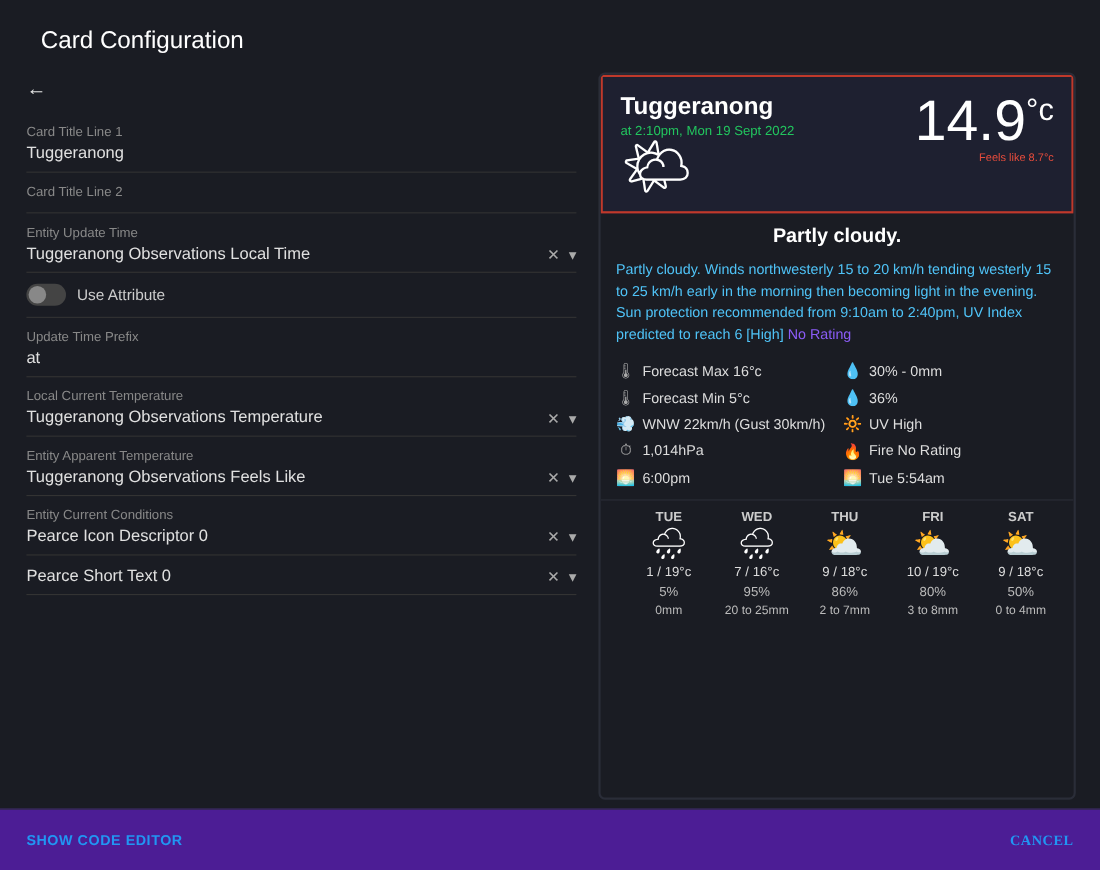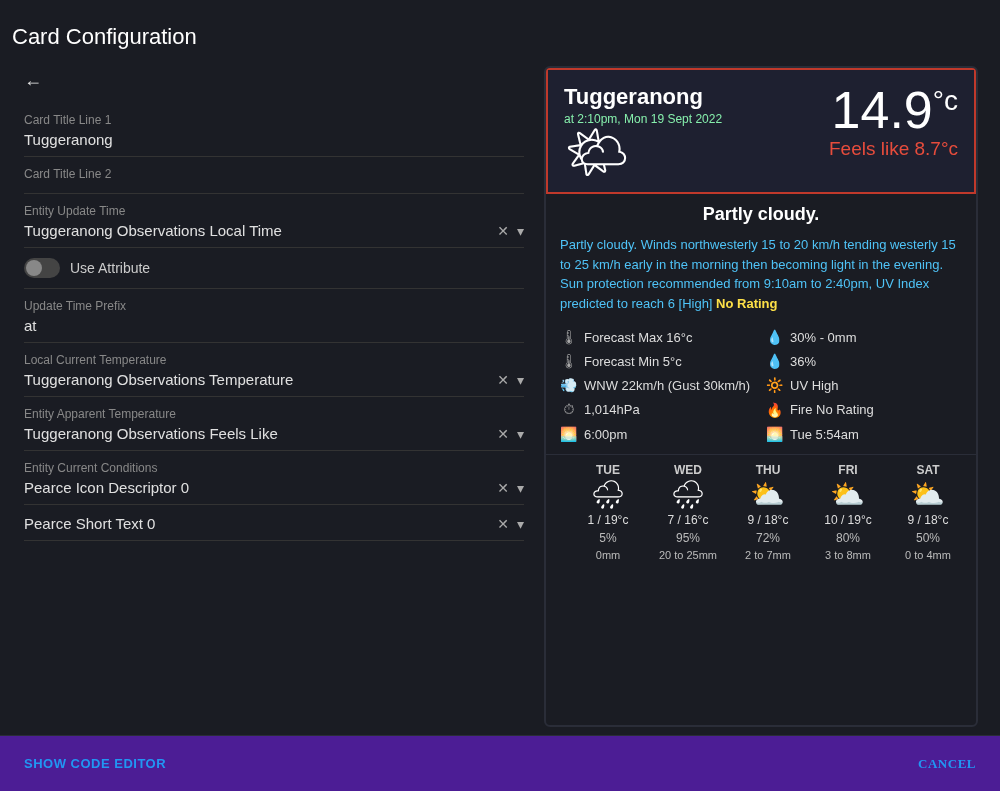--- a/index.html
+++ b/index.html
@@ -8,21 +8,21 @@
       color: #e0e0e0;
       font-family: 'Segoe UI', Arial, sans-serif;
       width: 1000px;
       height: 791px;
       overflow: hidden;
       position: relative;
     }
     .page-title {
       font-size: 22px;
       font-weight: 400;
-      padding: 24px 24px 16px 12px;
+      padding: 24px 24px 16px 37px;
       color: #ffffff;
     }
     .main-layout {
       display: flex;
       flex-direction: row;
       padding: 0 24px;
       gap: 20px;
       height: calc(791px - 130px);
     }
     
@@ -123,54 +123,53 @@
       justify-content: space-between;
       align-items: flex-start;
     }
     .weather-location {
       font-size: 22px;
       font-weight: 600;
       color: #fff;
     }
     .weather-time {
       font-size: 12px;
-      color: #86efac;
+      color: #22c55e;
       margin-top: 2px;
     }
     .weather-icon-big {
       font-size: 52px;
       line-height: 1;
     }
     .temp-main {
       font-size: 52px;
       font-weight: 300;
       color: #fff;
       line-height: 1;
     }
     .temp-feels {
-      font-size: 19px;
+      font-size: 10px;
       color: #e74c3c;
       margin-top: 2px;
     }
     .weather-condition {
       font-size: 18px;
       font-weight: 600;
       text-align: center;
       padding: 10px 0 6px 0;
       color: #fff;
     }
     .weather-description {
       font-size: 13px;
       color: #4fc3f7;
       padding: 4px 14px 10px 14px;
       line-height: 1.5;
     }
     .weather-description .no-rating {
-      color: #fde047;
-      font-weight: bold;
+      color: #8b5cf6;
     }
     .weather-details {
       display: grid;
       grid-template-columns: 1fr 1fr;
       padding: 4px 14px 10px 14px;
       gap: 4px 10px;
     }
     .detail-row {
       display: flex;
       align-items: center;
@@ -425,21 +424,21 @@
     <div class="forecast-day-name">WED</div>
     <div class="forecast-day-icon">🌧</div>
     <div class="forecast-day-temp">7 / 16°c</div>
     <div class="forecast-day-pct">95%</div>
     <div class="forecast-day-rain">20 to 25mm</div>
   </div>
           <div class="forecast-day">
     <div class="forecast-day-name">THU</div>
     <div class="forecast-day-icon">⛅</div>
     <div class="forecast-day-temp">9 / 18°c</div>
-    <div class="forecast-day-pct">72%</div>
+    <div class="forecast-day-pct">86%</div>
     <div class="forecast-day-rain">2 to 7mm</div>
   </div>
           <div class="forecast-day">
     <div class="forecast-day-name">FRI</div>
     <div class="forecast-day-icon">⛅</div>
     <div class="forecast-day-temp">10 / 19°c</div>
     <div class="forecast-day-pct">80%</div>
     <div class="forecast-day-rain">3 to 8mm</div>
   </div>
           <div class="forecast-day">

